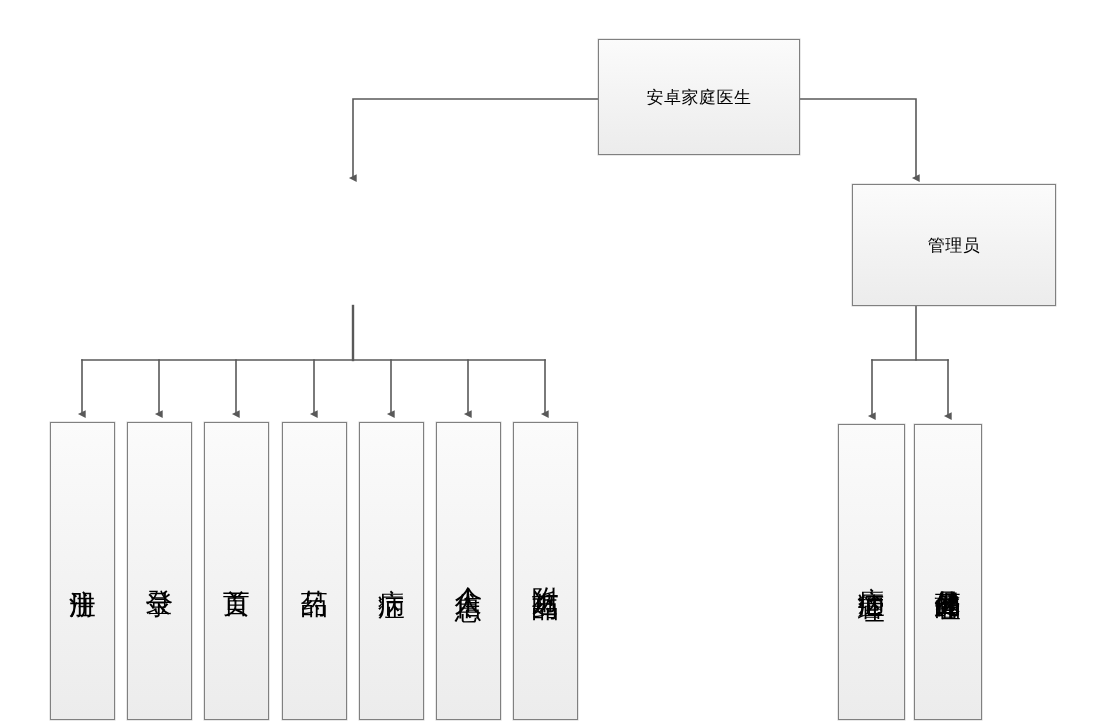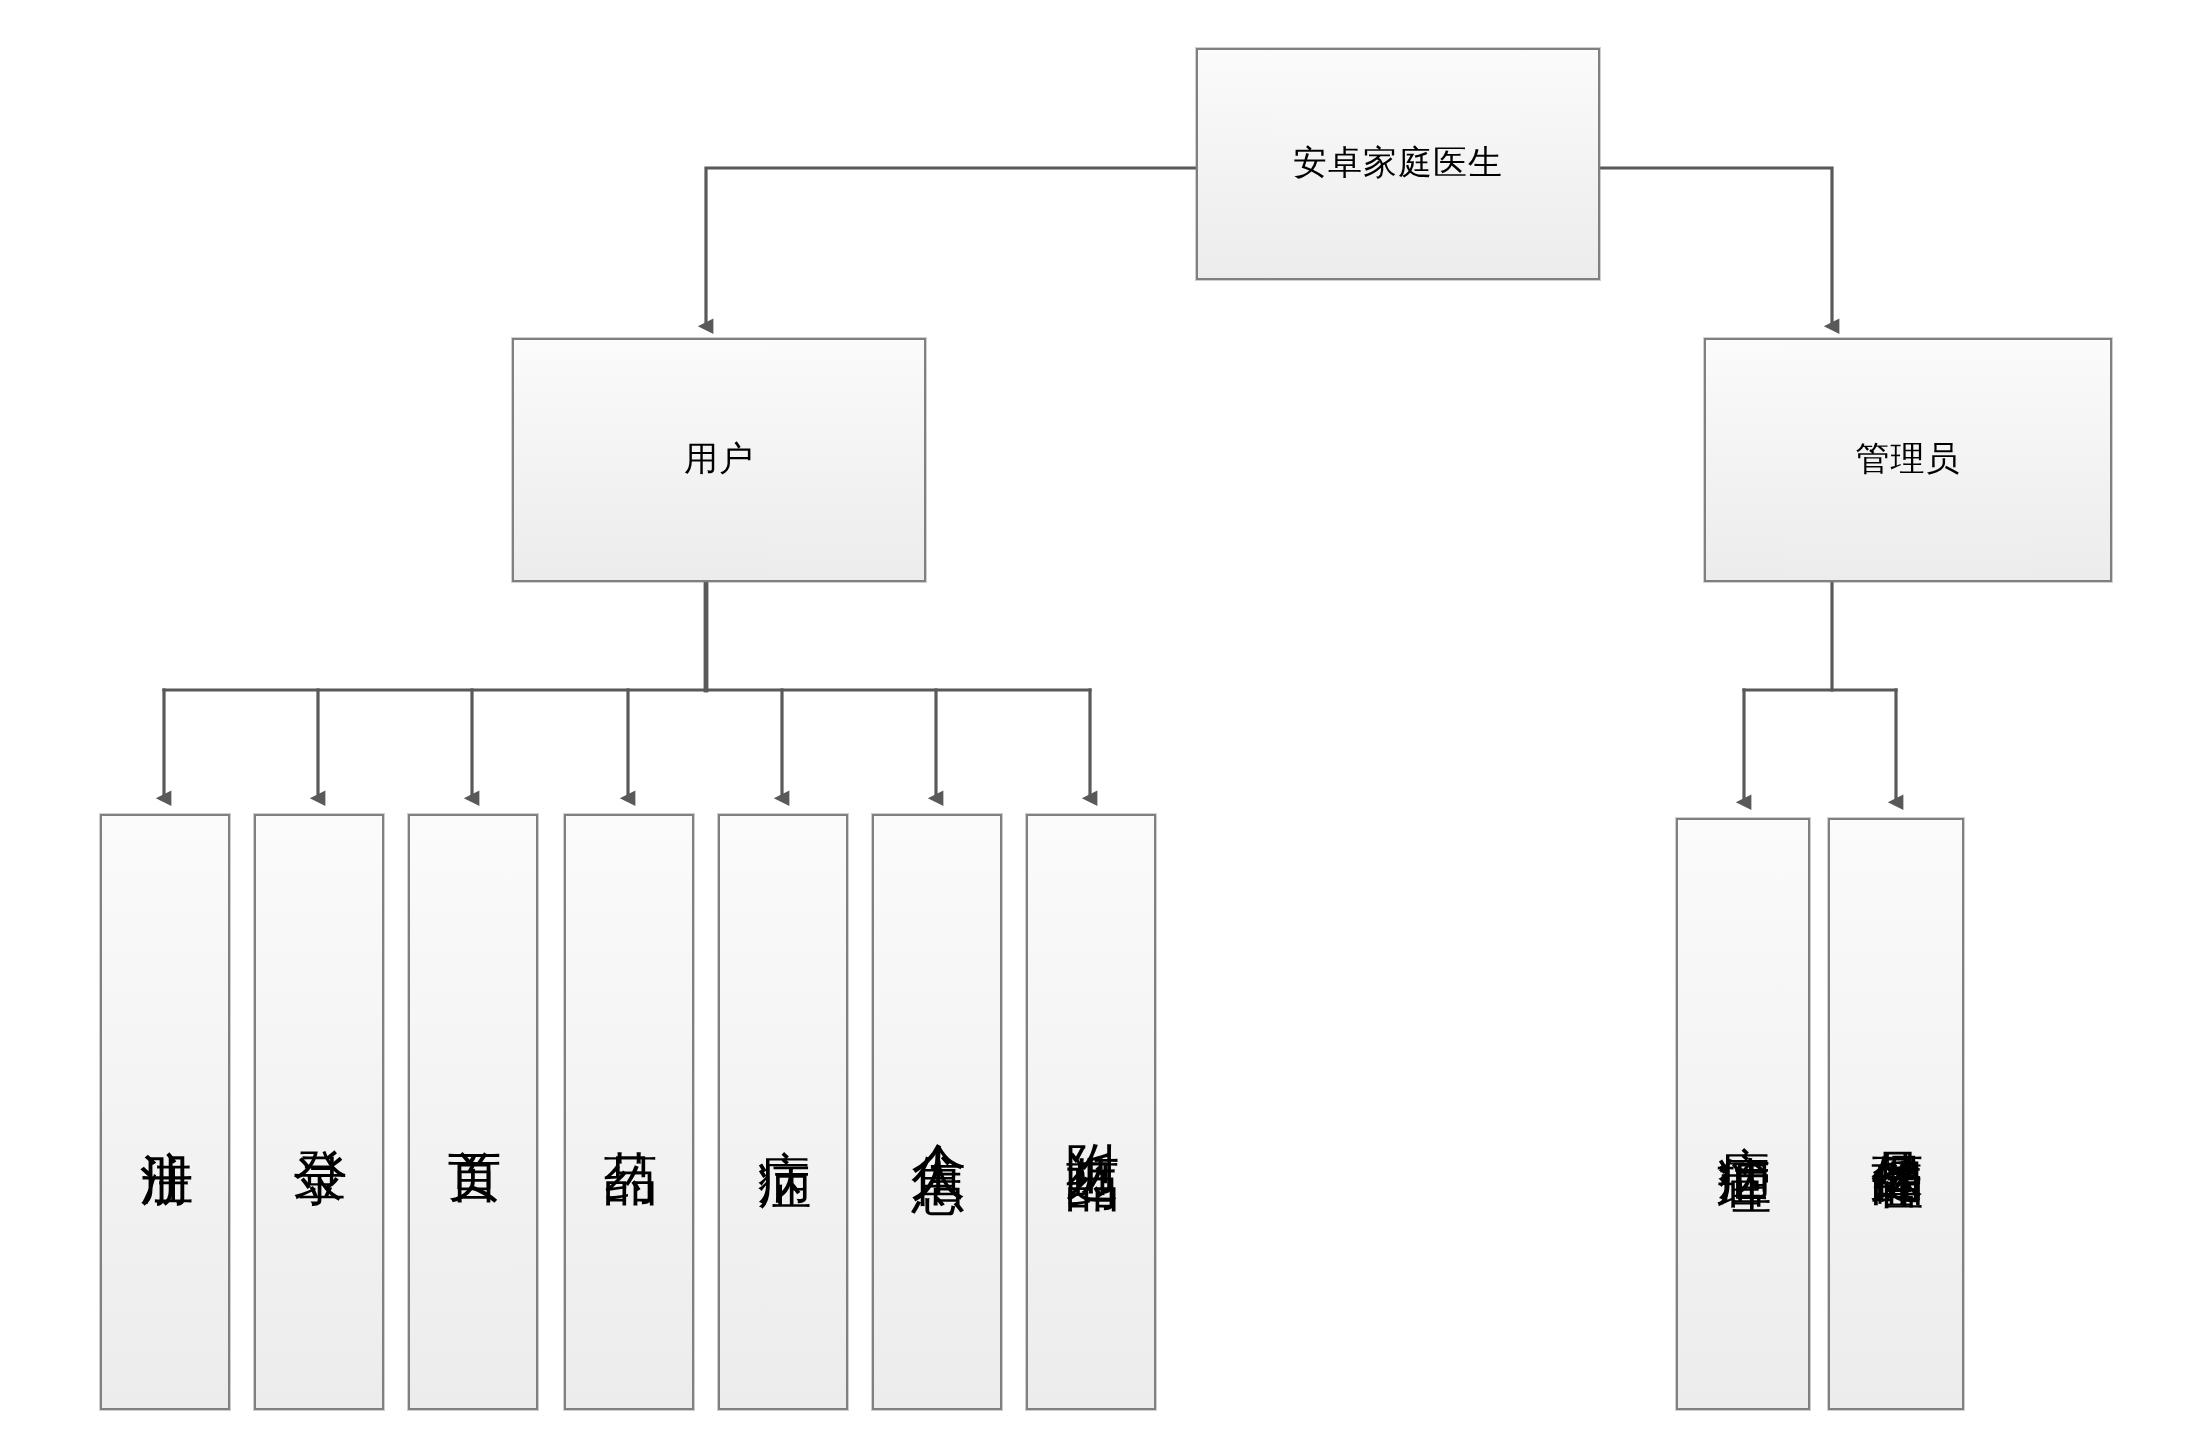--- a/index.html
+++ b/index.html
@@ -10,21 +10,21 @@
   }
   body {
     width: 1096px;
     height: 727px;
     position: relative;
     overflow: hidden;
     font-family: "DejaVu Sans", "Liberation Sans", sans-serif;
   }
   #diagram-root {
     position: absolute;
-    left: 0; top: 1px;
+    left: 0; top: 16px;
     width: 1096px;
     height: 525px;
     border-radius: 12px;
   }
   #edge-layer {
     position: absolute;
     left: 0; top: 0;
     width: 1096px;
     height: 727px;
     pointer-events: none;
@@ -106,23 +106,20 @@
       <path d="M872,344 L948,344"></path>
       <path d="M872,344 L872,400" marker-end="url(#arrowhead)"></path>
       <path d="M948,344 L948,400" marker-end="url(#arrowhead)"></path>
     </g>
   </svg>
 
   <div class="node horizontal" style="left:598px; top:23px; width:202px; height:116px;">
     <span class="label">安卓家庭医生</span>
   </div>
 
-  <div class="node horizontal" style="left:256px; top:168px; width:207px; height:122px;">
-    <span class="label">用户</span>
-  </div>
 
   <div class="node horizontal" style="left:816px; top:168px; width:204px; height:122px;margin-left:36px;">
     <span class="label">管理员</span>
   </div>
 
   <div class="node vertical" style="left:50px; top:406px; width:65px; height:298px;">
     <span class="label">注册</span>
   </div>
 
   <div class="node vertical" style="left:127px; top:406px; width:65px; height:298px;">

